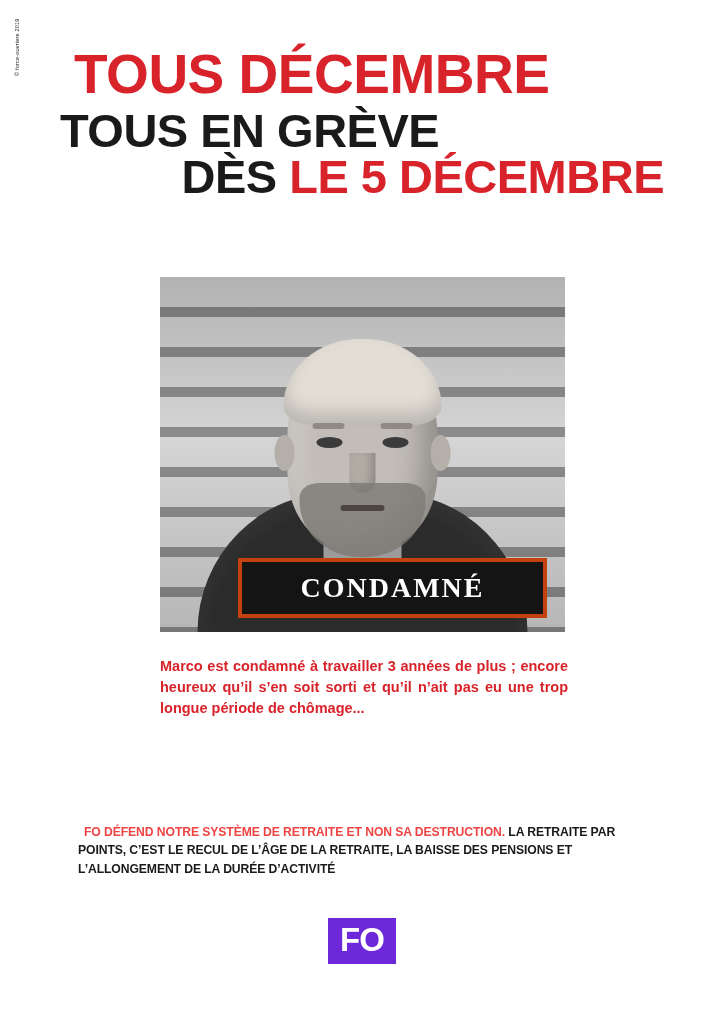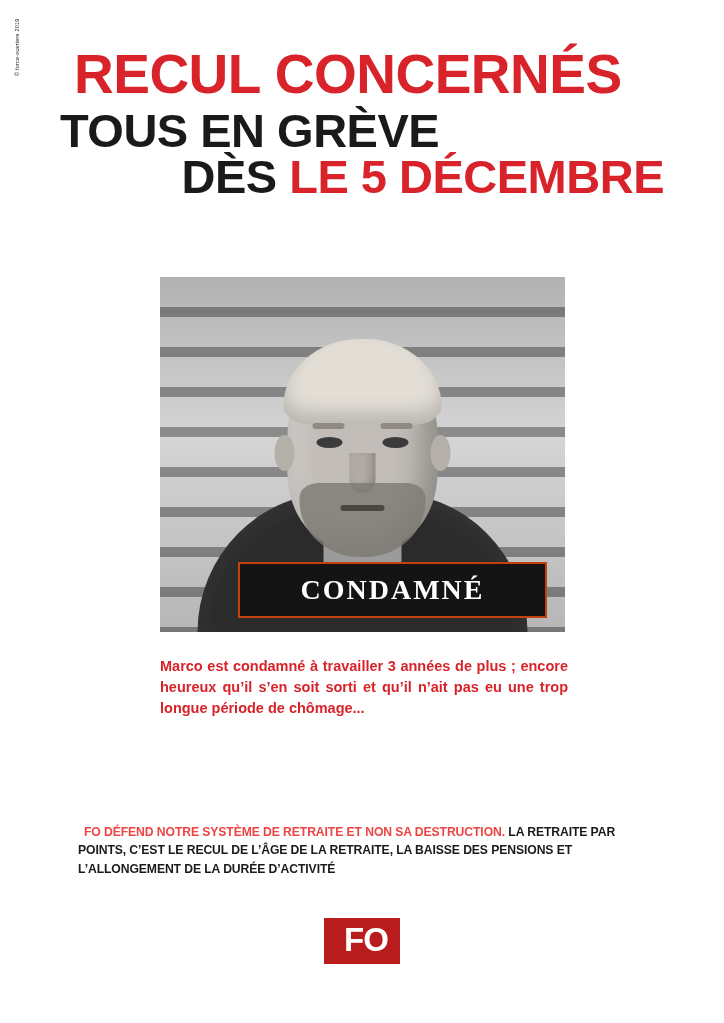--- a/index.html
+++ b/index.html
@@ -235,21 +235,21 @@
   .stamp {
     position: absolute;
     left: 78px;
     right: 18px;
     bottom: 14px;
     height: 52px;
     background: #141414;
     display: flex;
     align-items: center;
     justify-content: center;
-    border: 2px solid #c2410c;
+    border: 4px solid #c2410c;
   }
   .stamp span {
     color: #ffffff;
     font-family: "Liberation Serif", serif;
     font-weight: 700;
     font-size: 28px;
     letter-spacing: 2px;
   }
 
   
@@ -288,44 +288,44 @@
   
   .logo {
     position: absolute;
     left: 0;
     right: 0;
     top: 918px;
     text-align: center;
   }
   .logo-mark {
     display: inline-block;
-    background: #b91c1c;
+    background: #6d28d9;
     color: #ffffff;
     font-weight: 700;
     font-size: 33px;
     line-height: 38px;
-    padding: 3px 12px 5px 20px;
+    padding: 3px 12px 5px 12px;
     letter-spacing: -1px;
   }
   .logo-url {
     margin-top: 6px;
     font-size: 8.5px;
     color: #1a1a1a;
     letter-spacing: 0.3px;
   }
 </style>
 </head>
 <body>
 
 <div class="poster">
 
   <div class="side-credit">© force-ouvriere 2019</div>
 
   <div class="headline">
-    <div class="hl-line hl-1">RECUL CONCERNÉS</div>
+    <div class="hl-line hl-1">TOUS DÉCEMBRE</div>
     <div class="hl-line hl-2">TOUS EN GRÈVE</div>
     <div class="hl-line hl-3"><span>DÈS </span><span class="red">LE 5 DÉCEMBRE</span></div>
   </div>
 
   <div class="photo-wrap">
     <div class="photo">
       <div class="wall"></div>
       <div class="figure">
         <div class="shoulders"></div>
         <div class="tee-neck"></div>

